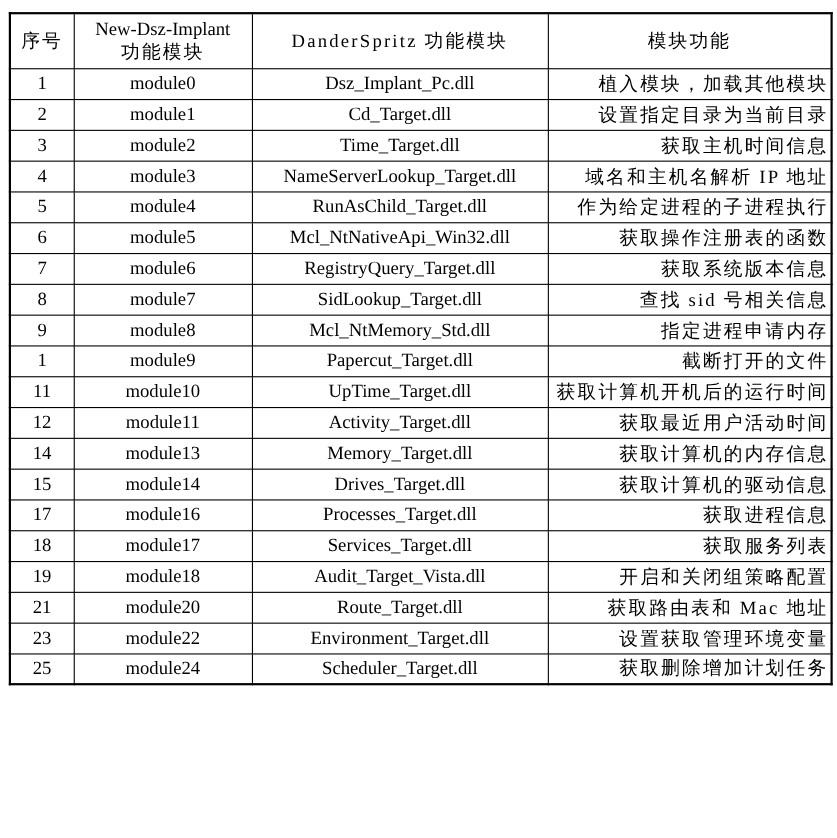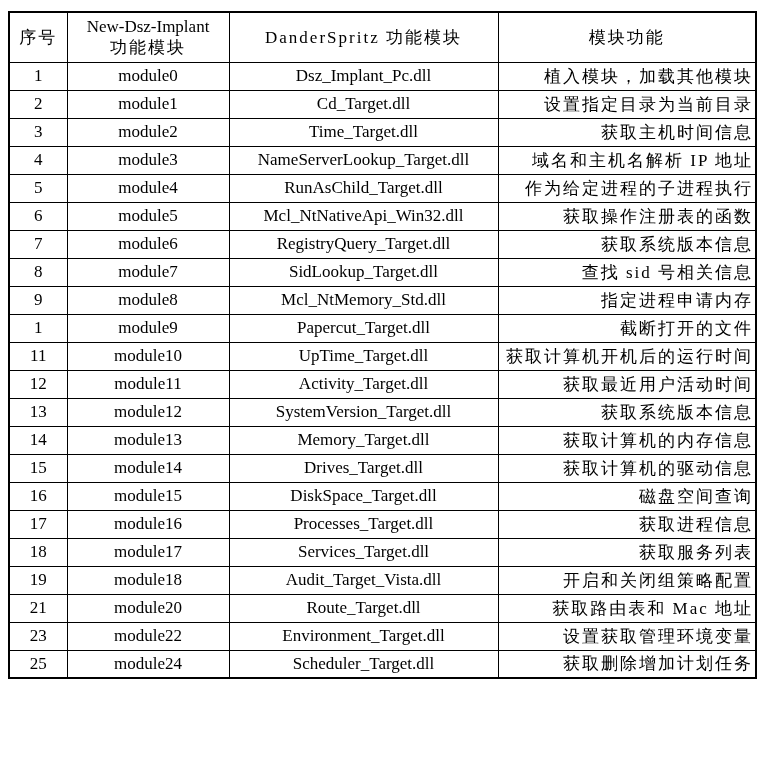--- a/index.html
+++ b/index.html
@@ -153,42 +153,30 @@
             <td>UpTime_Target.dll</td>
             <td class="fn">获取计算机开机后的运行时间</td>
           </tr>
           <tr>
             <td>12</td>
             <td>module11</td>
             <td>Activity_Target.dll</td>
             <td class="fn">获取最近用户活动时间</td>
           </tr>
           <tr>
-            <td>13</td>
-            <td>module12</td>
-            <td>SystemVersion_Target.dll</td>
-            <td class="fn">获取系统版本信息</td>
-          </tr>
-          <tr>
             <td>14</td>
             <td>module13</td>
             <td>Memory_Target.dll</td>
             <td class="fn">获取计算机的内存信息</td>
           </tr>
           <tr>
             <td>15</td>
             <td>module14</td>
             <td>Drives_Target.dll</td>
             <td class="fn">获取计算机的驱动信息</td>
-          </tr>
-          <tr>
-            <td>16</td>
-            <td>module15</td>
-            <td>DiskSpace_Target.dll</td>
-            <td class="fn">磁盘空间查询</td>
           </tr>
           <tr>
             <td>17</td>
             <td>module16</td>
             <td>Processes_Target.dll</td>
             <td class="fn">获取进程信息</td>
           </tr>
           <tr>
             <td>18</td>
             <td>module17</td>

